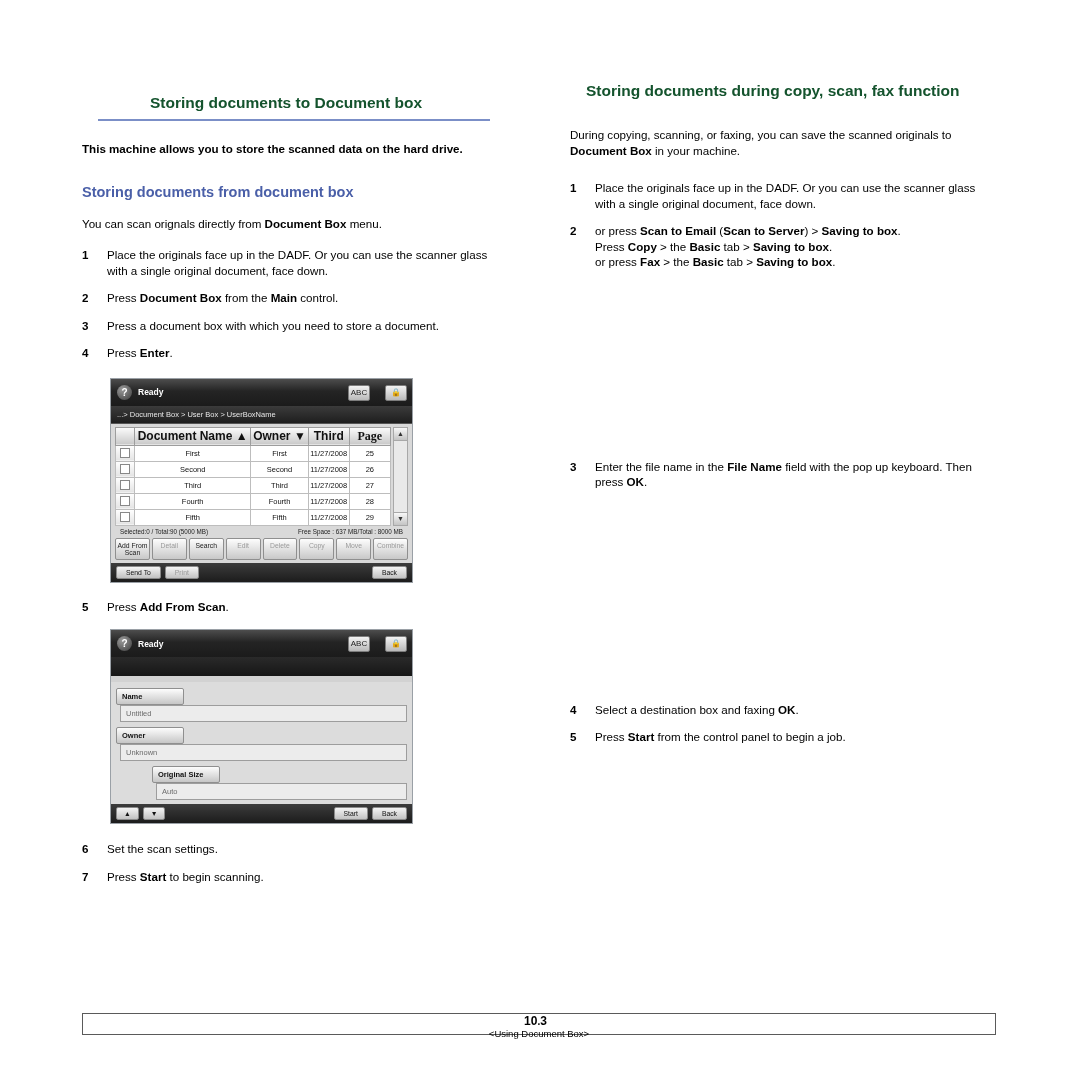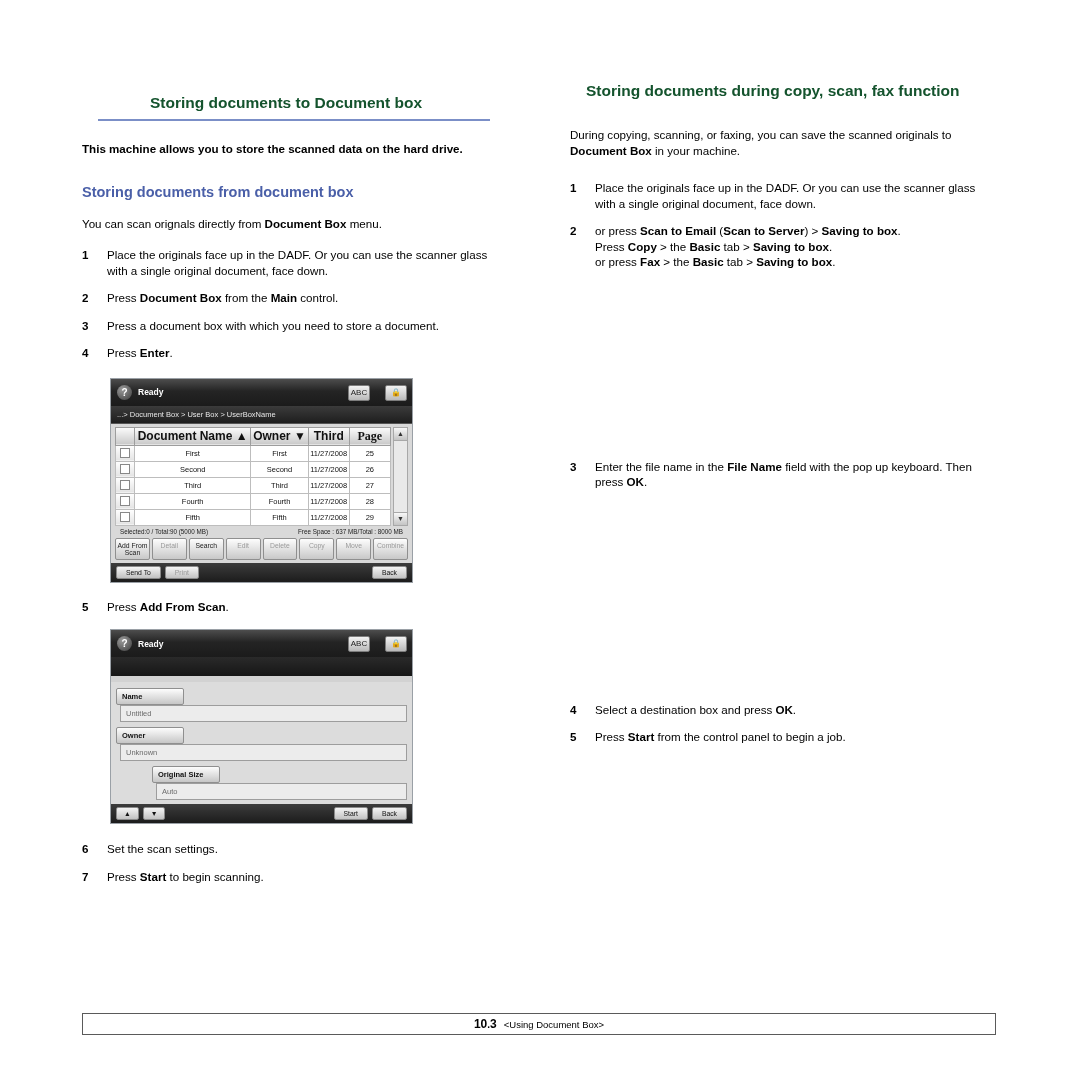--- a/index.html
+++ b/index.html
@@ -268,23 +268,23 @@
     left: 82px;
     top: 1013px;
     width: 914px;
     height: 22px;
     border: 1px solid #5a5a5a;
     box-sizing: border-box;
   }
   .footer .inner {
     display: flex;
     align-items: center;
-    justify-content: center;
     height: 100%;
     font-size: 11px;
+    flex-direction: column;
   }
   .footer .pageno {
     font-weight: bold;
     font-size: 12px;
     margin-right: 7px;
   }
   .footer .pageno .dot { font-size: 10px; }
   .footer .chapter {
     font-size: 9.5px;
   }
@@ -493,21 +493,21 @@
       <div><span>or press </span><span class="b">Fax</span><span> &gt; the </span><span class="b">Basic</span><span> tab &gt; </span><span class="b">Saving to box</span><span>.</span></div>
     </div>
 
     <div class="step" style="margin-top:189px;">
       <span class="num">3</span>
       <span>Enter the file name in the </span><span class="b">File Name</span><span> field with the pop up keyboard. Then press </span><span class="b">OK</span><span>.</span>
     </div>
 
     <div class="step" style="margin-top:212px;">
       <span class="num">4</span>
-      <span>Select a destination box and press </span><span class="b">OK</span><span>.</span>
+      <span>Select a destination box and faxing </span><span class="b">OK</span><span>.</span>
     </div>
 
     <div class="step" style="margin-top:12px;">
       <span class="num">5</span>
       <span>Press </span><span class="b">Start</span><span> from the control panel to begin a job.</span>
     </div>
 
   </div>
 
   <div class="footer">

